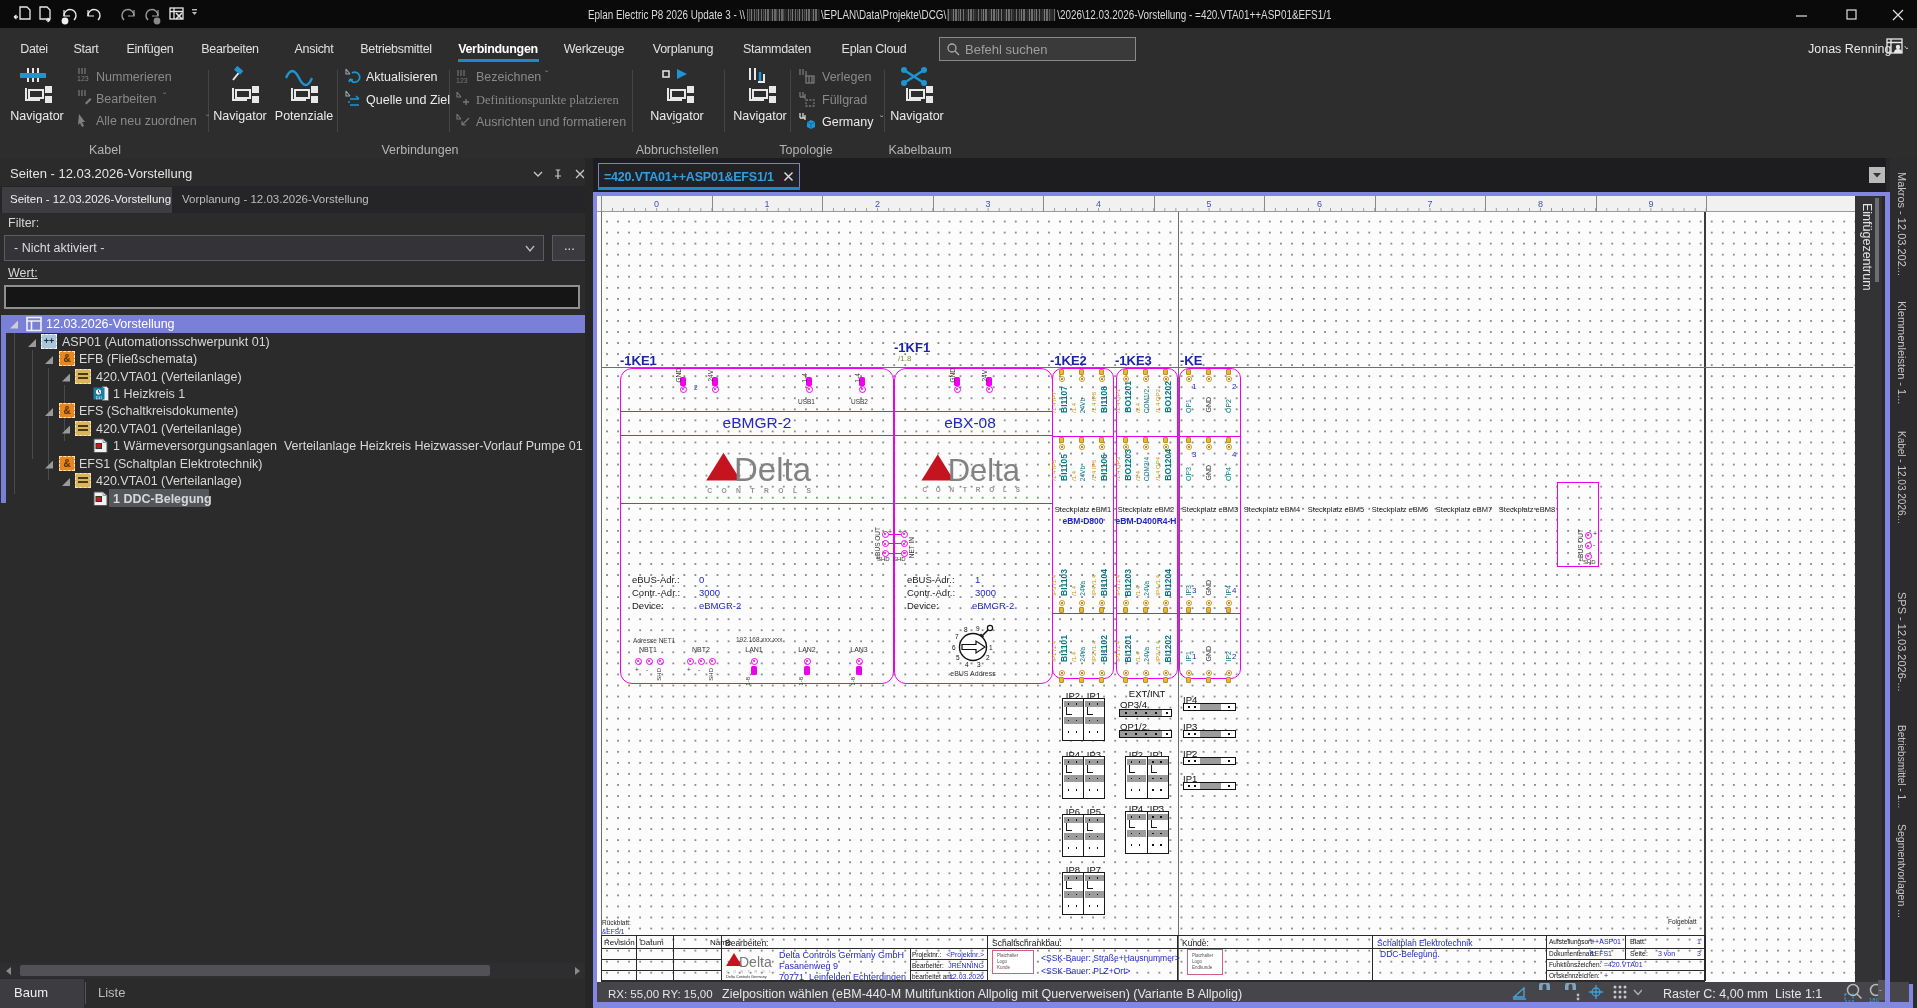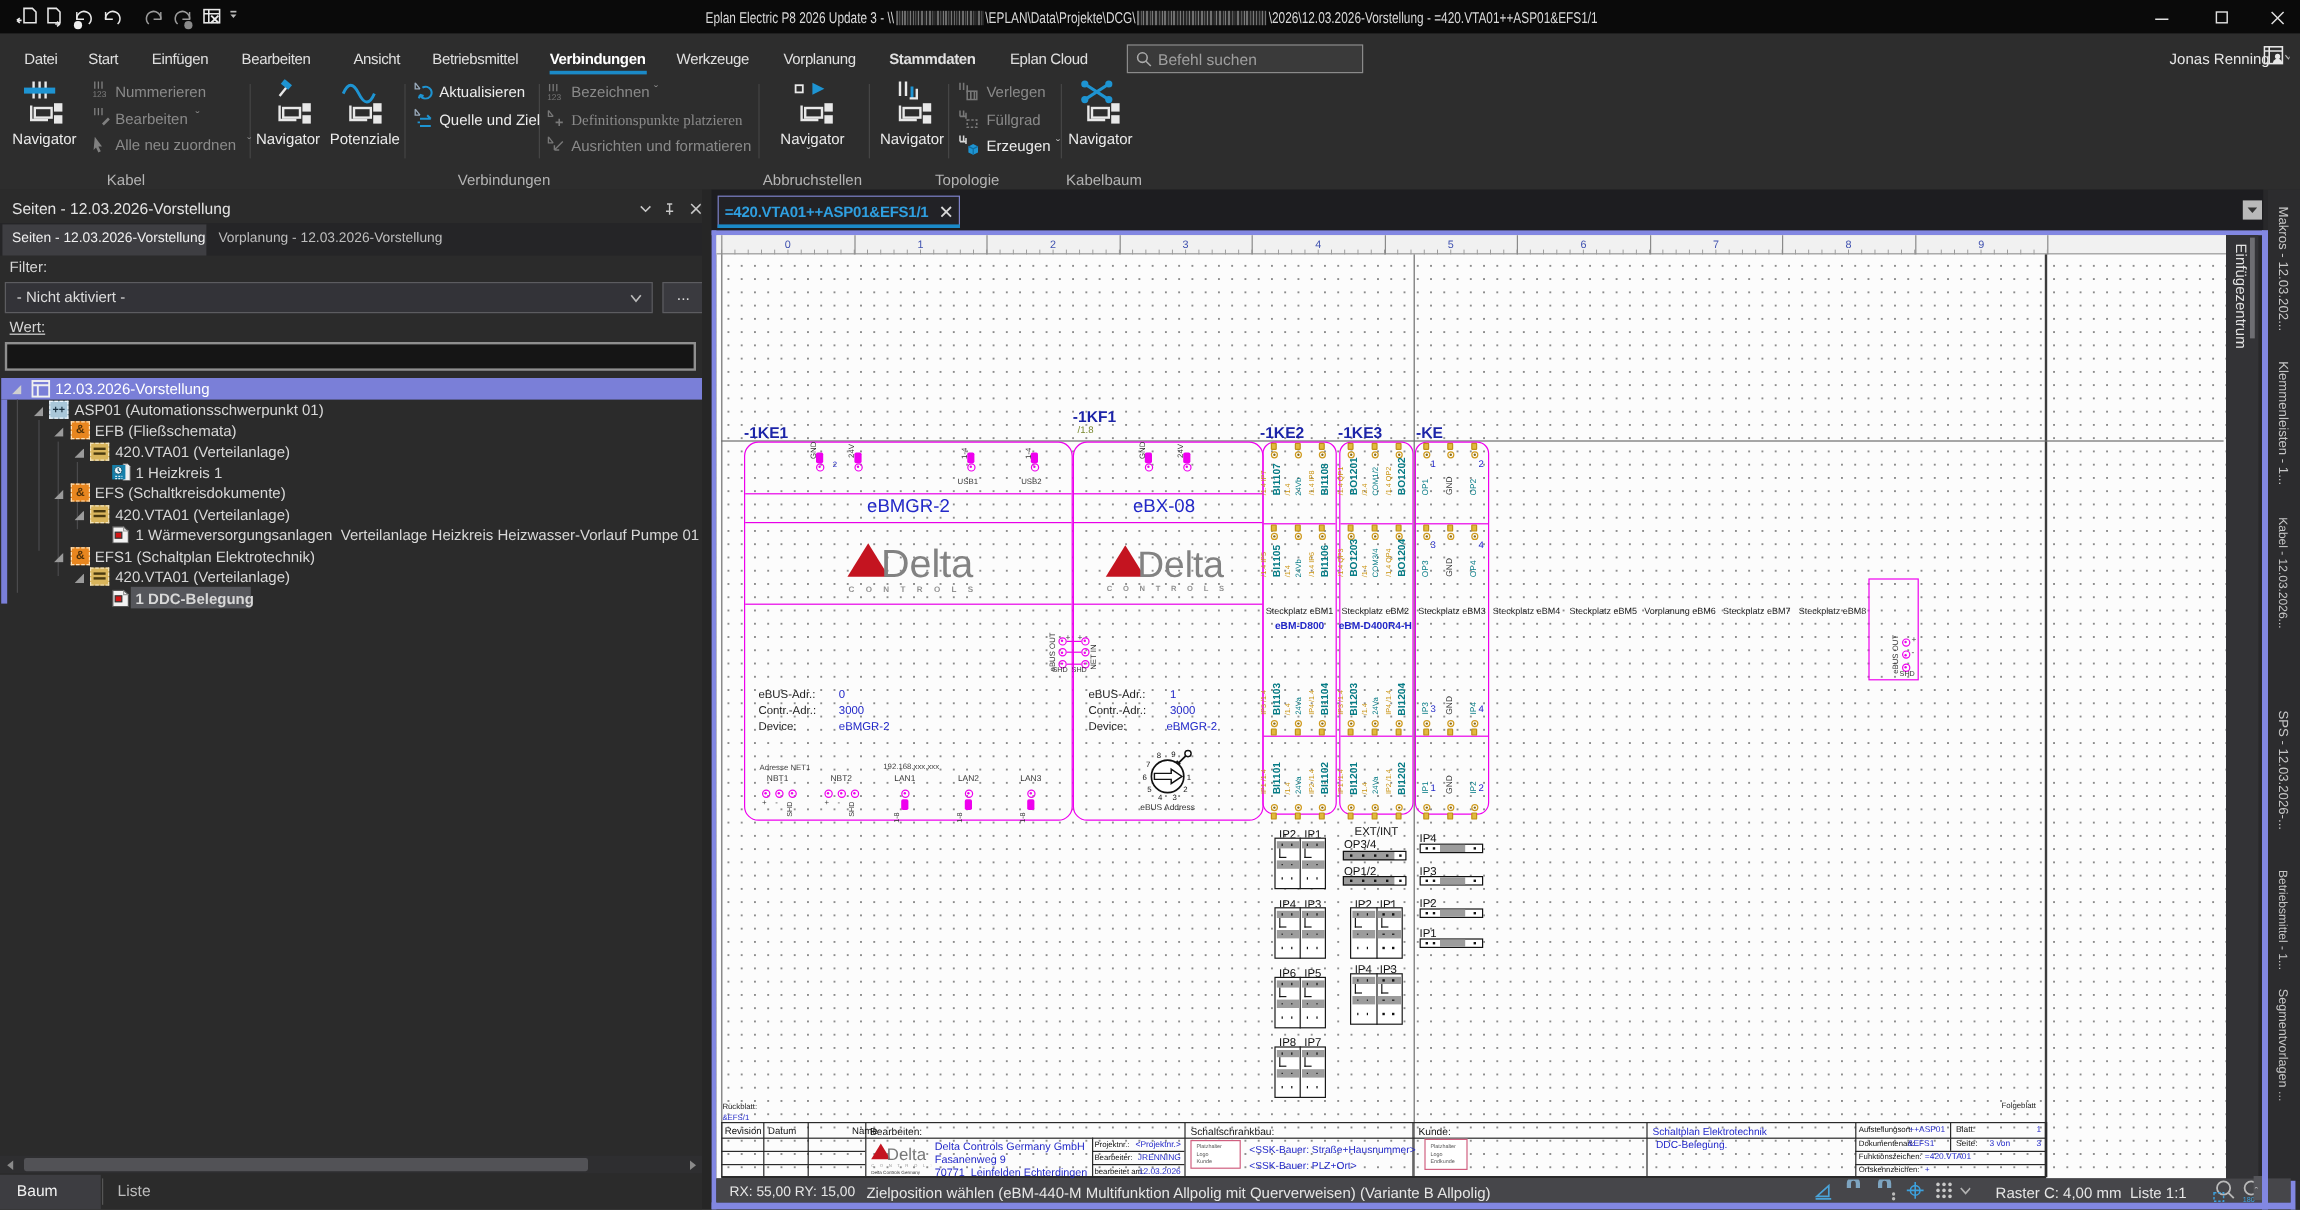--- a/index.html
+++ b/index.html
@@ -62,21 +62,21 @@
     </svg>
 <b class="t" style="left:0px;top:42px;font-size:12.5px;color:#e0e0e0;left:34px;transform:translateX(-50%);font-weight:normal;letter-spacing:-0.3px">Datei</b>
 <b class="t" style="left:0px;top:42px;font-size:12.5px;color:#e0e0e0;left:86px;transform:translateX(-50%);font-weight:normal;letter-spacing:-0.3px">Start</b>
 <b class="t" style="left:0px;top:42px;font-size:12.5px;color:#e0e0e0;left:150px;transform:translateX(-50%);font-weight:normal;letter-spacing:-0.3px">Einfügen</b>
 <b class="t" style="left:0px;top:42px;font-size:12.5px;color:#e0e0e0;left:230px;transform:translateX(-50%);font-weight:normal;letter-spacing:-0.3px">Bearbeiten</b>
 <b class="t" style="left:0px;top:42px;font-size:12.5px;color:#e0e0e0;left:314px;transform:translateX(-50%);font-weight:normal;letter-spacing:-0.3px">Ansicht</b>
 <b class="t" style="left:0px;top:42px;font-size:12.5px;color:#e0e0e0;left:396px;transform:translateX(-50%);font-weight:normal;letter-spacing:-0.3px">Betriebsmittel</b>
 <b class="t" style="left:0px;top:42px;font-size:12.5px;color:#ffffff;left:498px;transform:translateX(-50%);font-weight:bold;letter-spacing:-0.3px">Verbindungen</b>
 <b class="t" style="left:0px;top:42px;font-size:12.5px;color:#e0e0e0;left:594px;transform:translateX(-50%);font-weight:normal;letter-spacing:-0.3px">Werkzeuge</b>
 <b class="t" style="left:0px;top:42px;font-size:12.5px;color:#e0e0e0;left:683px;transform:translateX(-50%);font-weight:normal;letter-spacing:-0.3px">Vorplanung</b>
-<b class="t" style="left:0px;top:42px;font-size:12.5px;color:#e0e0e0;left:777px;transform:translateX(-50%);font-weight:bold;letter-spacing:-0.3px">Stammdaten</b>
+<b class="t" style="left:0px;top:42px;font-size:12.5px;color:#e0e0e0;left:777px;transform:translateX(-50%);font-weight:normal;letter-spacing:-0.3px">Stammdaten</b>
 <b class="t" style="left:0px;top:42px;font-size:12.5px;color:#e0e0e0;left:874px;transform:translateX(-50%);font-weight:normal;letter-spacing:-0.3px">Eplan Cloud</b>
 <div class="x" style="left:458px;top:59px;width:81px;height:3px;background:#1b8ac8"></div>
 <div class="x" style="left:939px;top:37px;width:197px;height:24px;background:#3a3a3a;border:1px solid #8a8a8a"></div>
 <svg class="x" style="left:946px;top:42px" width="14" height="14" viewBox="0 0 14 14">
       <circle cx="6" cy="6" r="4" stroke="#aaa" fill="none" stroke-width="1.3"></circle>
       <path d="M9 9 l4 4" stroke="#aaa" stroke-width="1.3"></path>
     </svg>
 <b class="t" style="left:965px;top:42px;font-size:13px;color:#9f9f9f;">Befehl suchen</b>
 <b class="t" style="left:1808px;top:42px;font-size:12.5px;color:#e8e8e8;">Jonas Renning</b>
 <svg class="x" style="left:1886px;top:38px" width="22" height="20" viewBox="0 0 22 20">
@@ -230,21 +230,21 @@
       </g>
     </svg>
 <b class="t" style="left:822px;top:93px;font-size:12.5px;color:#8a8a8a;">Füllgrad</b>
 <svg class="x" style="left:798px;top:112px" width="20" height="19" viewBox="0 0 20 19">
       <g stroke="#d8d8d8" fill="none" stroke-width="1.3">
         <path d="M2 1 v5 M5 1 v5 M7 3 v5 M2 6 h5"></path>
       </g>
       <path d="M9 10 l4 -2 4 2 v5 l-4 2 -4 -2 z" fill="#1e94d2"></path>
       <path d="M9 10 l4 2 4 -2 m-4 2 v5" stroke="#0f6da0" fill="none" stroke-width="1"></path>
     </svg>
-<b class="t" style="left:822px;top:115px;font-size:12.5px;color:#ececec;">Erzeugen</b>
+<b class="t" style="left:822px;top:115px;font-size:12.5px;color:#ececec;">Germany</b>
 <b class="t" style="left:880px;top:115px;font-size:10px;color:#c0c0c0;">ˇ</b>
 <svg class="x" style="left:899px;top:66px" width="38" height="40" viewBox="0 0 38 40">
       <g stroke="#1e94d2" stroke-width="2.6">
         <path d="M5 4 l20 13 M25 4 l-20 13"></path>
       </g>
       <g fill="#1e94d2">
         <circle cx="5" cy="4" r="3"></circle>
         <circle cx="25" cy="4" r="3"></circle>
         <circle cx="5" cy="17" r="3"></circle>
         <circle cx="25" cy="17" r="3"></circle>
@@ -729,21 +729,21 @@
 <i class="po" style="left:1225.5px;top:677.0px"></i>
 <b class="vu" style="left:1225px;bottom:346px;font-size:7px;color:#067b85;">IP2</b>
 <b class="t" style="left:1232px;top:652px;font-size:8px;color:#2228c8;">2</b>
 <b class="t" style="left:0px;top:505px;font-size:7.5px;color:#1a1a1a;left:1083px;transform:translateX(-50%)">Steckplatz eBM1</b>
 <b class="t" style="left:0px;top:516px;font-size:8.5px;color:#2228c8;left:1083px;transform:translateX(-50%);font-weight:bold">eBM-D800</b>
 <b class="t" style="left:0px;top:505px;font-size:7.5px;color:#1a1a1a;left:1146px;transform:translateX(-50%)">Steckplatz eBM2</b>
 <b class="t" style="left:0px;top:516px;font-size:8.5px;color:#2228c8;left:1146px;transform:translateX(-50%);font-weight:bold">eBM-D400R4-H</b>
 <b class="t" style="left:0px;top:505px;font-size:7.5px;color:#1a1a1a;left:1210px;transform:translateX(-50%)">Steckplatz eBM3</b>
 <b class="t" style="left:0px;top:505px;font-size:7.5px;color:#1a1a1a;left:1272px;transform:translateX(-50%)">Steckplatz eBM4</b>
 <b class="t" style="left:0px;top:505px;font-size:7.5px;color:#1a1a1a;left:1336px;transform:translateX(-50%)">Steckplatz eBM5</b>
-<b class="t" style="left:0px;top:505px;font-size:7.5px;color:#1a1a1a;left:1400px;transform:translateX(-50%)">Vorplanung eBM6</b>
+<b class="t" style="left:0px;top:505px;font-size:7.5px;color:#1a1a1a;left:1400px;transform:translateX(-50%)">Steckplatz eBM6</b>
 <b class="t" style="left:0px;top:505px;font-size:7.5px;color:#1a1a1a;left:1464px;transform:translateX(-50%)">Steckplatz eBM7</b>
 <b class="t" style="left:0px;top:505px;font-size:7.5px;color:#1a1a1a;left:1527px;transform:translateX(-50%)">Steckplatz eBM8</b>
 <div class="x" style="left:1557px;top:482px;width:42px;height:85px;border:1.2px solid #ee00ee"></div>
 <i class="tm" style="left:1584.5px;top:531.5px"></i>
 <i class="tm" style="left:1584.5px;top:542.0px"></i>
 <i class="tm" style="left:1584.5px;top:552.5px"></i>
 <b class="vu" style="left:1577px;bottom:446px;font-size:6.5px;color:#333;">eBUS OUT</b>
 <b class="t" style="left:1593px;top:530px;font-size:7px;color:#333;">+</b>
 <b class="t" style="left:1593px;top:541px;font-size:7px;color:#333;">-</b>
 <b class="t" style="left:1583px;top:559px;font-size:6px;color:#333;">SHD</b>

